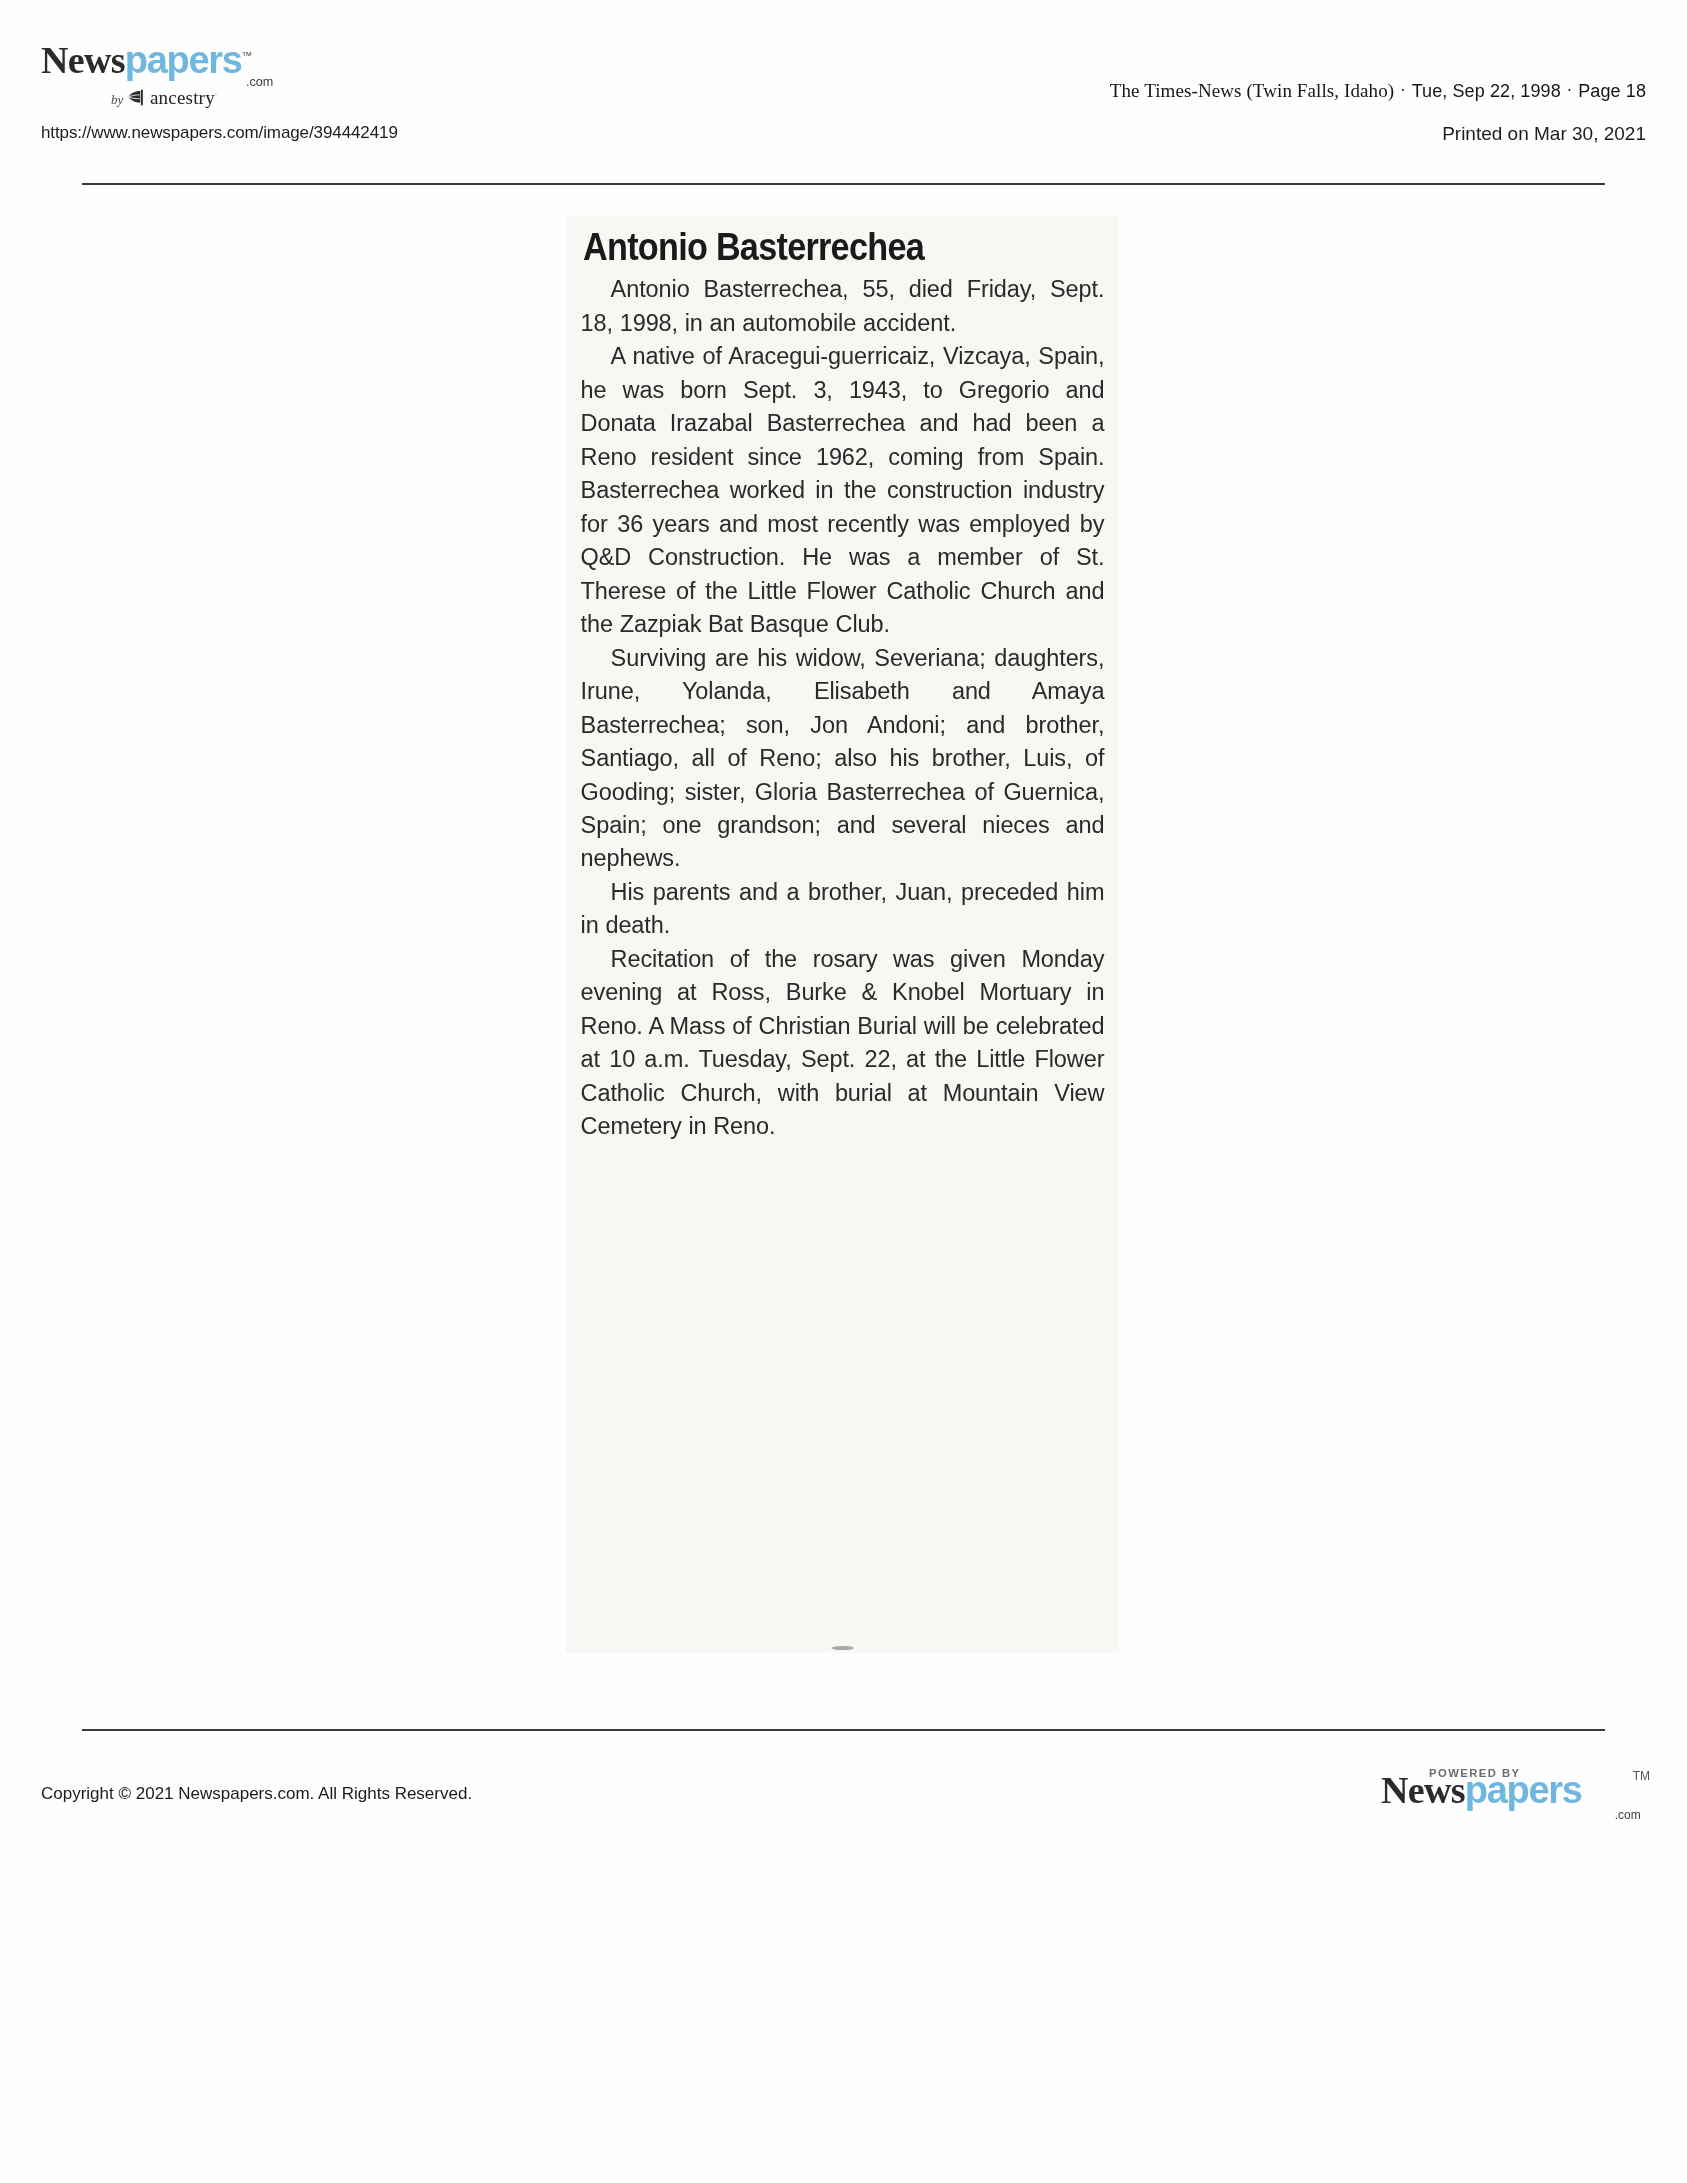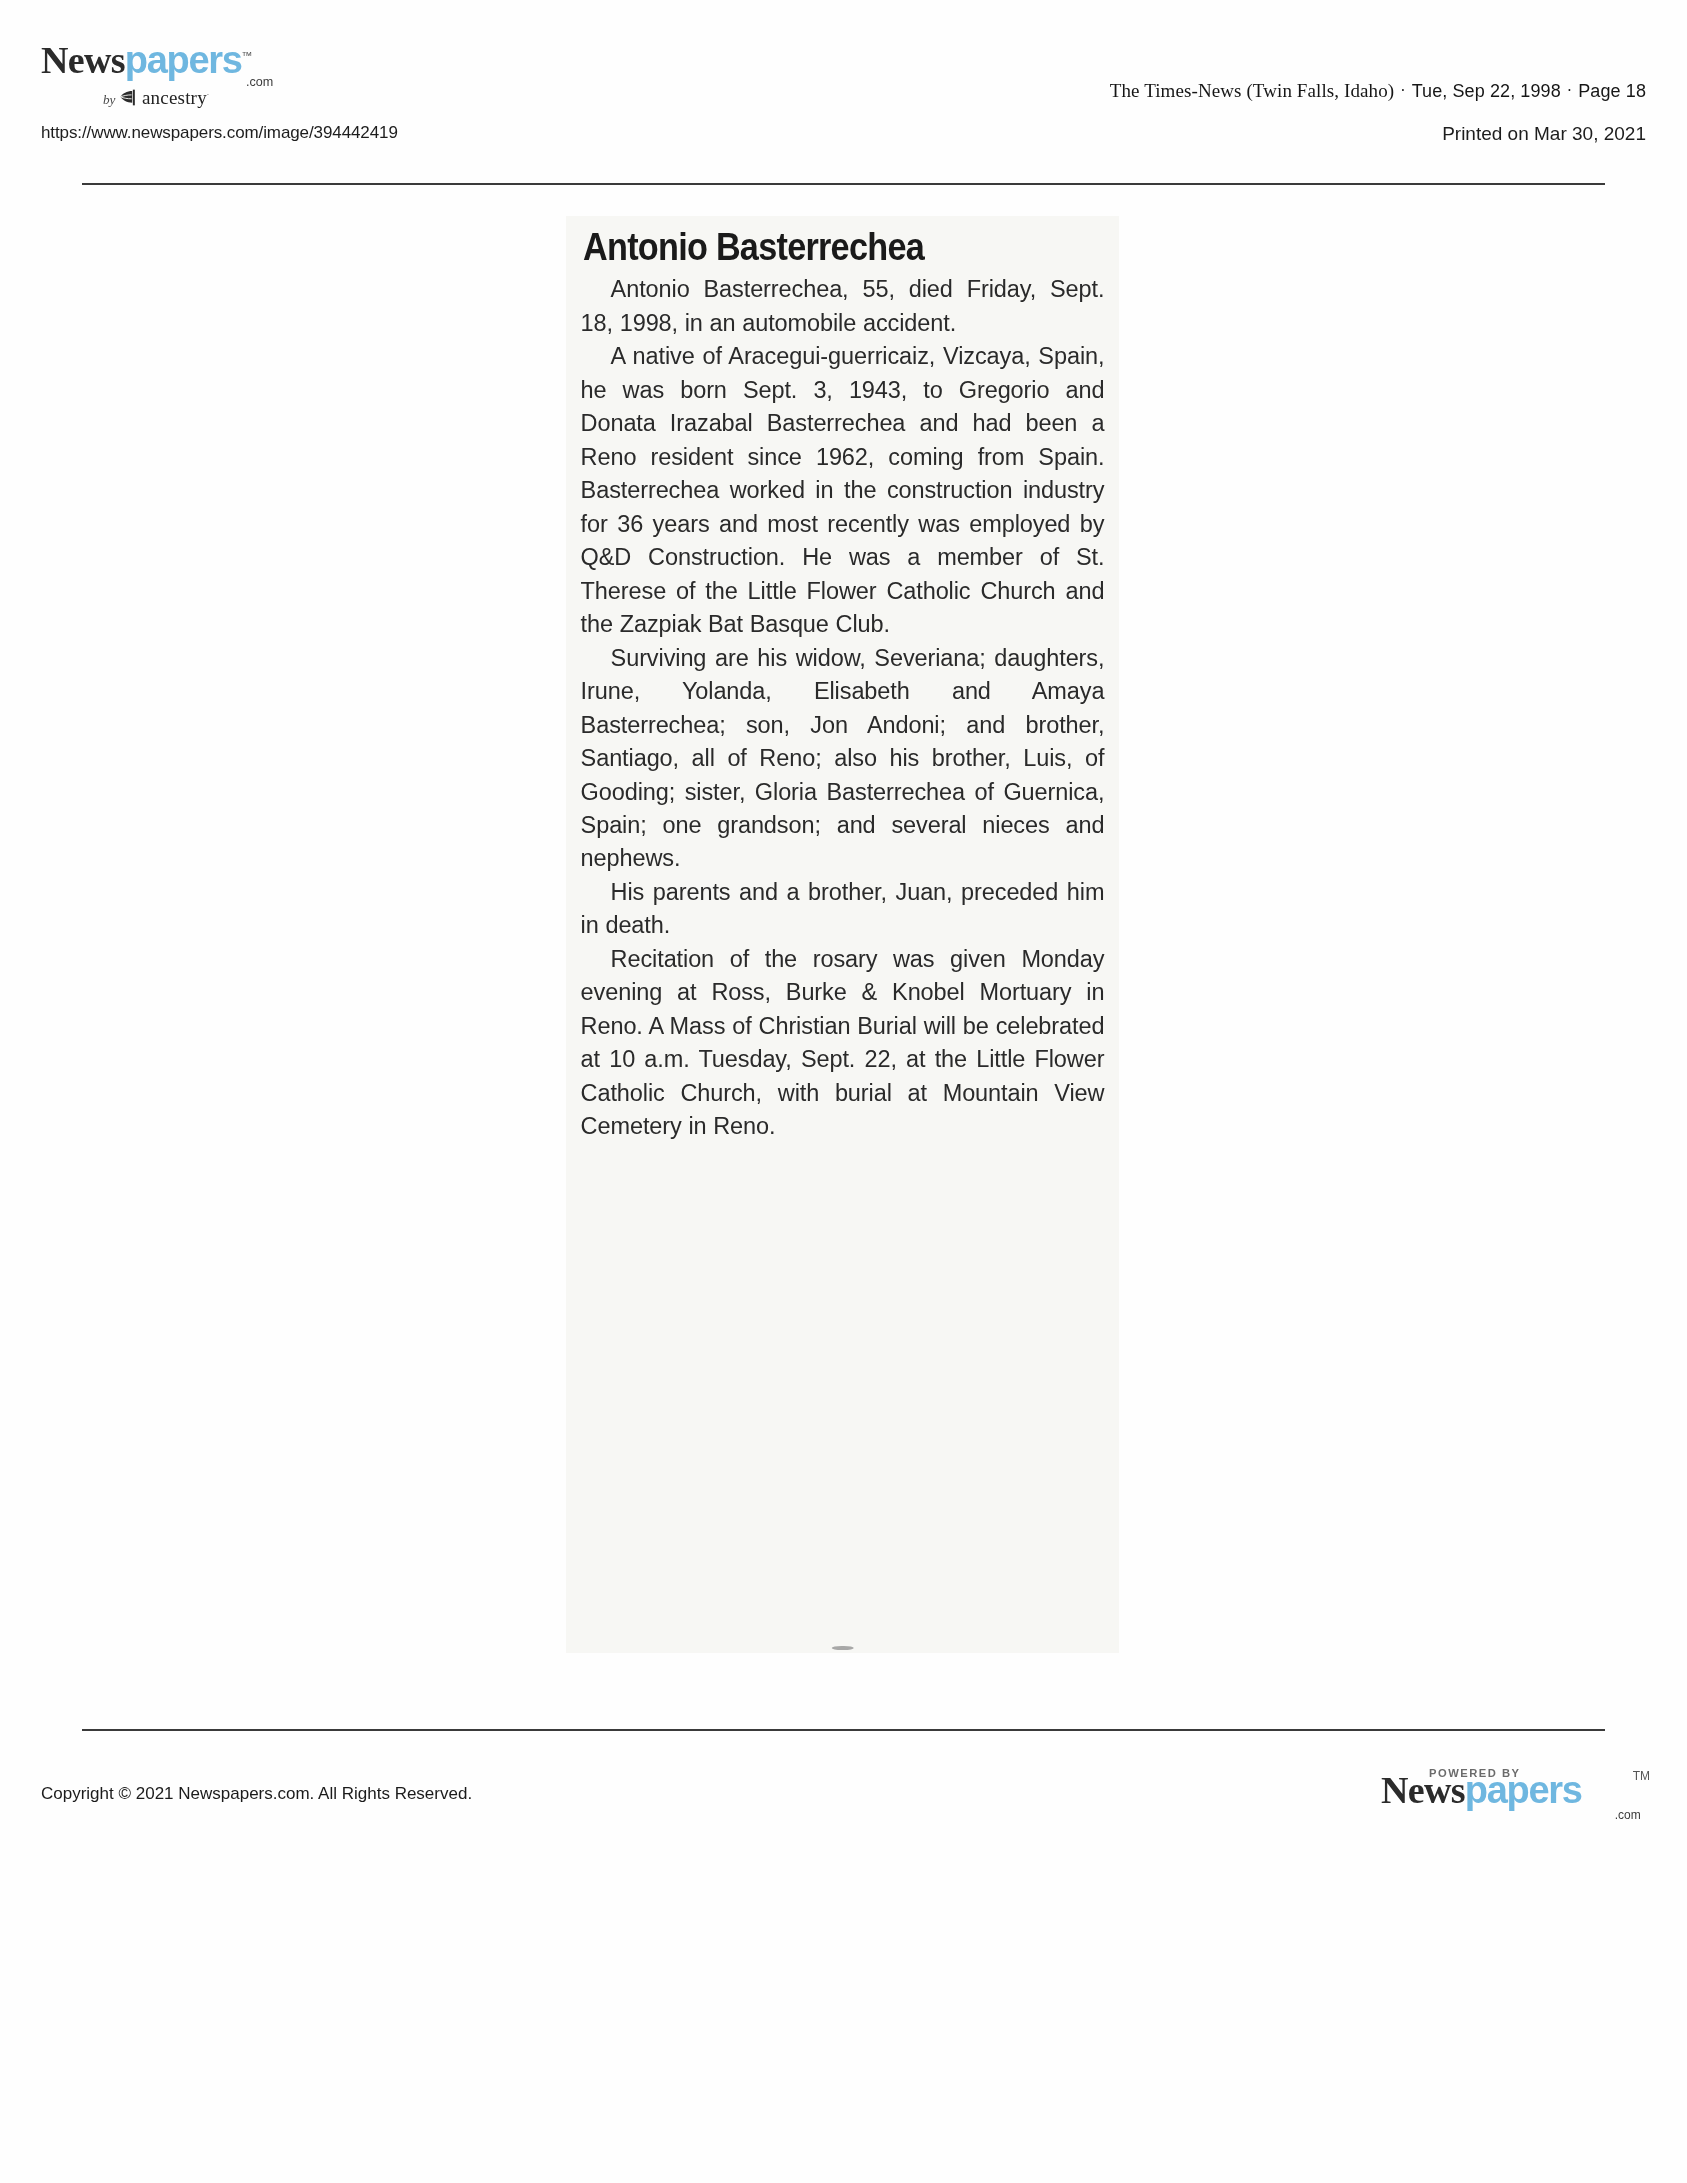--- a/index.html
+++ b/index.html
@@ -65,21 +65,21 @@
     position: absolute;
     left: 205px;
     top: 34px;
     font-family: "Liberation Sans", sans-serif;
     font-size: 12.6px;
     color: #3b3b3b;
     letter-spacing: 0px;
   }
   .brand-sub {
     position: absolute;
-    left: 62px;
+    left: 70px;
     top: 46px;
     white-space: nowrap;
     font-family: "Liberation Serif", serif;
     font-size: 18px;
     color: #2b2b2b;
     text-align: right;
   }
   .brand-by {
     font-style: italic;
     font-size: 13.2px;

